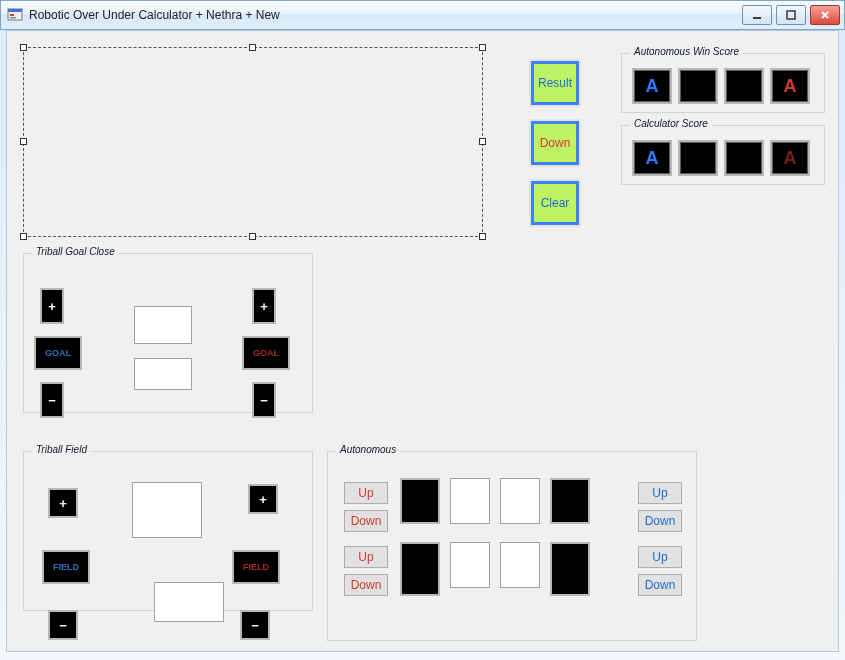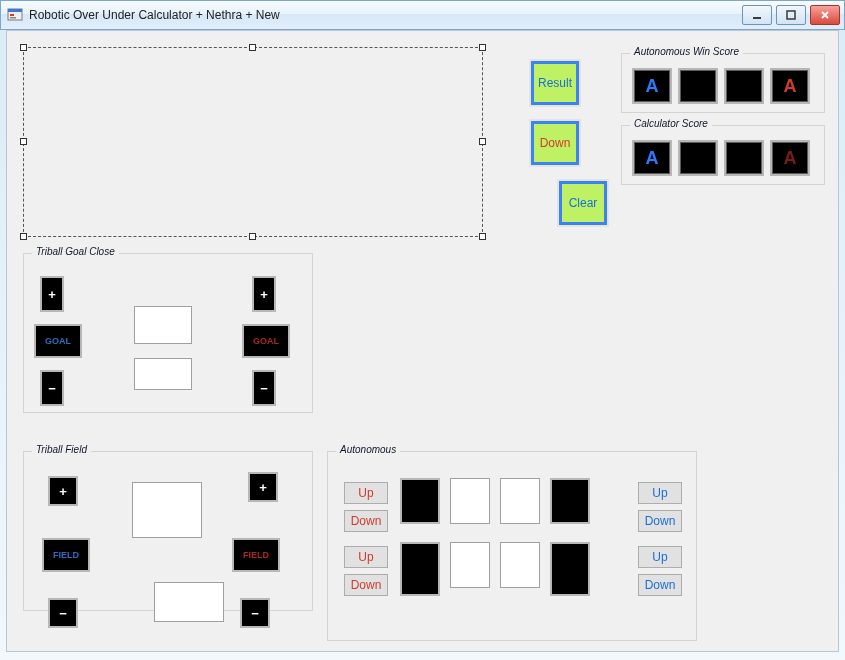--- a/index.html
+++ b/index.html
@@ -90,21 +90,21 @@
     border: 3px solid #3b82f6;
     box-shadow: 0 0 0 2px #e4e4e4;
     display: flex;
     align-items: center;
     justify-content: center;
     font-size: 12px;
     cursor: pointer;
   }
   .btn3d.result { left: 524px; top: 30px;  width: 48px; height: 44px; color: #1a6fd6; }
   .btn3d.closeb { left: 524px; top: 90px;  width: 48px; height: 44px; color: #d23b2e; }
-  .btn3d.clear  { left: 524px; top: 150px; width: 48px; height: 44px; color: #1a6fd6; margin-left: 28px; }
+  .btn3d.clear  { left: 524px; top: 150px; width: 48px; height: 44px; color: #1a6fd6; }
 
   
   .groupbox {
     position: absolute;
     border: 1px solid #d3d3d3;
     background: #f0f0f0;
   }
   .groupbox > .gb-title {
     position: absolute;
     top: -8px; left: 8px;
@@ -138,20 +138,21 @@
   .gb-field { left: 16px;  top: 420px; width: 290px; height: 160px; }
   .gb-elev  { left: 320px; top: 420px; width: 370px; height: 190px; }
 
   .blk {
     position: absolute;
     background: #000;
     border: 2px solid #b7b7b7;
     display: flex; align-items: center; justify-content: center;
     font-size: 11px;
     font-weight: 600;
+    margin-top: 12px;
   }
   .blk.small { width: 24px; height: 36px; }
   .blk.wide  { width: 48px; height: 34px; }
   .blk.square{ width: 30px; height: 30px; }
   .blk.plus::before  { content: "+"; color: #fff; font-size: 13px; }
   .blk.minus::before { content: "−"; color: #fff; font-size: 13px; }
 
   .textbox {
     position: absolute;
     background: #fff;

